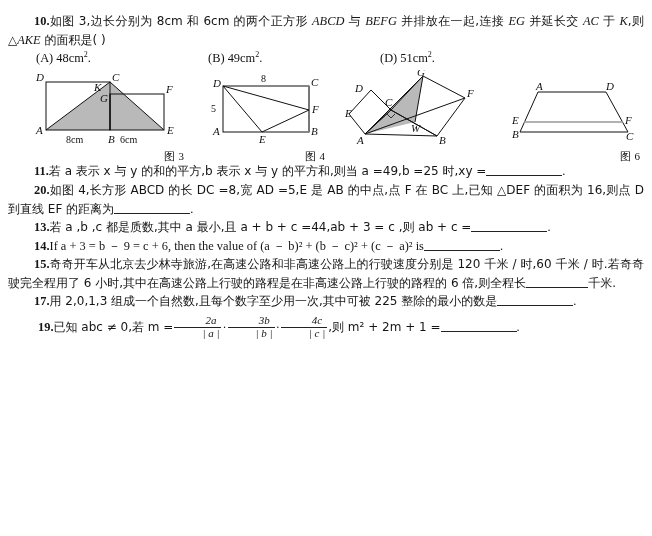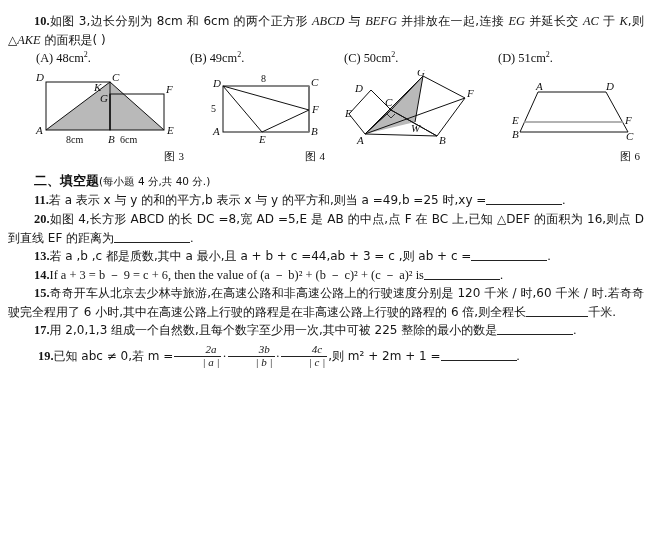--- a/index.html
+++ b/index.html
@@ -134,24 +134,20 @@
   </div>
 
   <div class="choices">
     <div class="choice">
       <span>(A)</span>
       <span>48cm</span><sup class="exp">2</sup><span>.</span>
     </div>
     <div class="choice">
       <span>(B)</span>
       <span>49cm</span><sup class="exp">2</sup><span>.</span>
-    </div>
-    <div class="choice">
-      <span>(C)</span>
-      <span>50cm</span><sup class="exp">2</sup><span>.</span>
     </div>
     <div class="choice">
       <span>(D)</span>
       <span>51cm</span><sup class="exp">2</sup><span>.</span>
     </div>
   </div>
 
   <div class="figures">
 
     <div class="figwrap" style="left:34px; top:2px;">
@@ -254,23 +250,20 @@
         <text x="116" y="60">C</text>
       </svg>
       <div class="figcap">
         <span>图</span>
         <span class="num">6</span>
       </div>
     </div>
 
   </div>
 
-  <div class="section-head">
-    <span>二、填空题</span><span class="sub">(每小题 4 分,共 40 分.)</span>
-  </div>
 
   <div class="qblock indent">
     <span class="qnum">11.</span><span class="cn">若 a 表示 x 与 y 的和的平方,b 表示 x 与 y 的平方和,则当 a =49,b =25 时,xy =</span><span class="blank"></span><span>.</span>
   </div>
 
   <div class="qblock indent">
     <span class="qnum">20.</span><span class="cn">如图 4,长方形 ABCD 的长 DC =8,宽 AD =5,E 是 AB 的中点,点 F 在 BC 上,已知 △DEF 的面积为 16,则点 D 到直线 EF 的距离为</span><span class="blank"></span><span>.</span>
   </div>
 
   <div class="qblock indent">

